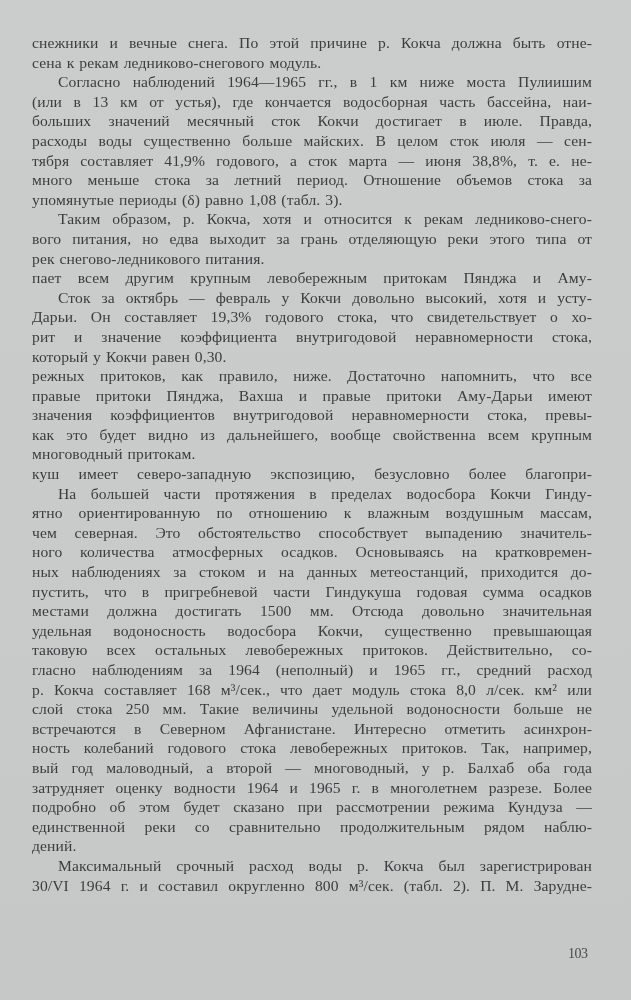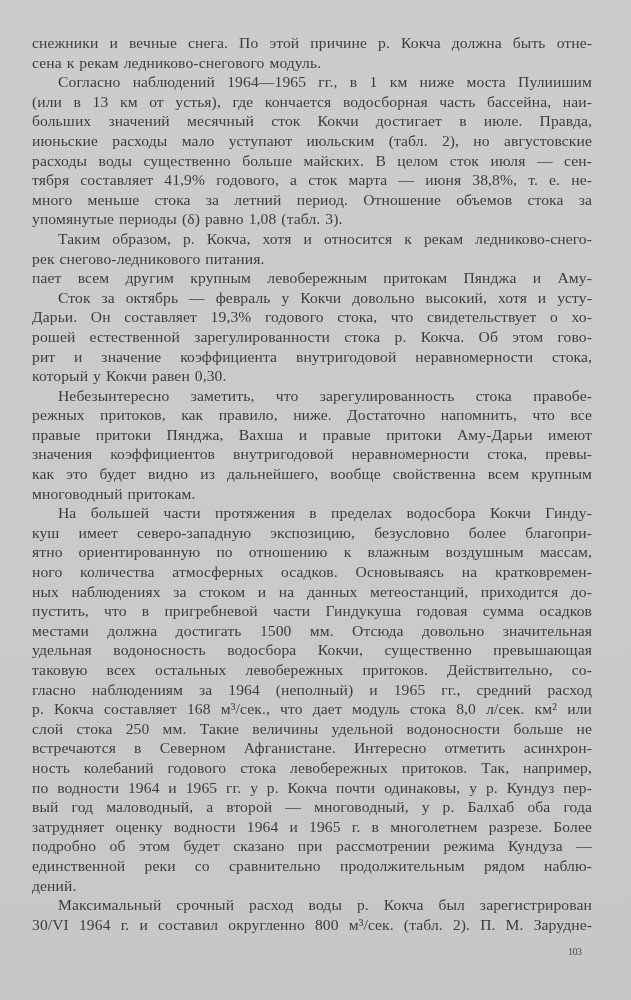--- a/index.html
+++ b/index.html
@@ -39,81 +39,79 @@
     .line.indent {
       padding-left: 26px;
     }
     .paragraph {
       margin: 0;
     }
     .page-number {
       position: absolute;
       left: 568px;
       top: 946px;
-      font-size: 10px;
+      font-size: 14px;
       color: #4a4b4d;
       font-family: "Liberation Serif", serif;
       letter-spacing: -0.5px;
     }
   </style>
 </head>
 <body>
 
 <div class="page">
   <div id="text-body">
       <div class="paragraph">
         <div class="line">снежники и вечные снега. По этой причине р. Кокча должна быть отне-</div>
         <div class="line last">сена к рекам ледниково-снегового модуль.</div>
       </div>
       <div class="paragraph">
         <div class="line indent">Согласно наблюдений 1964—1965 гг., в 1 км ниже моста Пулиишим</div>
         <div class="line">(или в 13 км от устья), где кончается водосборная часть бассейна, наи-</div>
         <div class="line">больших значений месячный сток Кокчи достигает в июле. Правда,</div>
-        <div class="line">июньские расходы мало уступают июльским (табл. 2), но августовские</div>
         <div class="line">расходы воды существенно больше майских. В целом сток июля — сен-</div>
         <div class="line">тября составляет 41,9% годового, а сток марта — июня 38,8%, т. е. не-</div>
         <div class="line">много меньше стока за летний период. Отношение объемов стока за</div>
         <div class="line last">упомянутые периоды (δ) равно 1,08 (табл. 3).</div>
       </div>
       <div class="paragraph">
         <div class="line indent">Таким образом, р. Кокча, хотя и относится к рекам ледниково-снего-</div>
+        <div class="line">вого питания, но едва выходит за грань отделяющую реки этого типа от</div>
         <div class="line last">рек снегово-ледникового питания.</div>
       </div>
       <div class="paragraph">
         <div class="line">пает всем другим крупным левобережным притокам Пянджа и Аму-</div>
         <div class="line indent">Сток за октябрь — февраль у Кокчи довольно высокий, хотя и усту-</div>
         <div class="line">Дарьи. Он составляет 19,3% годового стока, что свидетельствует о хо-</div>
-        <div class="line">рошей естественной зарегулированности стока р. Кокча. Об этом гово-</div>
         <div class="line">рит и значение коэффициента внутригодовой неравномерности стока,</div>
         <div class="line last">который у Кокчи равен 0,30.</div>
       </div>
       <div class="paragraph">
-        <div class="line indent">Небезынтересно заметить, что зарегулированность стока правобе-</div>
         <div class="line">режных притоков, как правило, ниже. Достаточно напомнить, что все</div>
         <div class="line">правые притоки Пянджа, Вахша и правые притоки Аму-Дарьи имеют</div>
         <div class="line">значения коэффициентов внутригодовой неравномерности стока, превы-</div>
         <div class="line">как это будет видно из дальнейшего, вообще свойственна всем крупным</div>
         <div class="line last">многоводный притокам.</div>
       </div>
       <div class="paragraph">
+        <div class="line">куш имеет северо-западную экспозицию, безусловно более благопри-</div>
         <div class="line indent">На большей части протяжения в пределах водосбора Кокчи Гинду-</div>
-        <div class="line">куш имеет северо-западную экспозицию, безусловно более благопри-</div>
         <div class="line">ятно ориентированную по отношению к влажным воздушным массам,</div>
+        <div class="line">чем северная. Это обстоятельство способствует выпадению значитель-</div>
         <div class="line">ного количества атмосферных осадков. Основываясь на кратковремен-</div>
         <div class="line">ных наблюдениях за стоком и на данных метеостанций, приходится до-</div>
         <div class="line">пустить, что в пригребневой части Гиндукуша годовая сумма осадков</div>
         <div class="line">местами должна достигать 1500 мм. Отсюда довольно значительная</div>
         <div class="line">удельная водоносность водосбора Кокчи, существенно превышающая</div>
         <div class="line">таковую всех остальных левобережных притоков. Действительно, со-</div>
         <div class="line">гласно наблюдениям за 1964 (неполный) и 1965 гг., средний расход</div>
         <div class="line">р. Кокча составляет 168 м³/сек., что дает модуль стока 8,0 л/сек. км² или</div>
         <div class="line">слой стока 250 мм. Такие величины удельной водоносности больше не</div>
         <div class="line">встречаются в Северном Афганистане. Интересно отметить асинхрон-</div>
         <div class="line">ность колебаний годового стока левобережных притоков. Так, например,</div>
-        <div class="line">по водности 1964 и 1965 гг. у р. Кокча почти одинаковы, у р. Кундуз пер-</div>
         <div class="line">вый год маловодный, а второй — многоводный, у р. Балхаб оба года</div>
         <div class="line">затрудняет оценку водности 1964 и 1965 г. в многолетнем разрезе. Более</div>
         <div class="line">подробно об этом будет сказано при рассмотрении режима Кундуза —</div>
         <div class="line">единственной реки со сравнительно продолжительным рядом наблю-</div>
         <div class="line last">дений.</div>
       </div>
       <div class="paragraph">
         <div class="line indent">Максимальный срочный расход воды р. Кокча был зарегистрирован</div>
         <div class="line">30/VI 1964 г. и составил округленно 800 м³/сек. (табл. 2). П. М. Заруднe-</div>
       </div>

